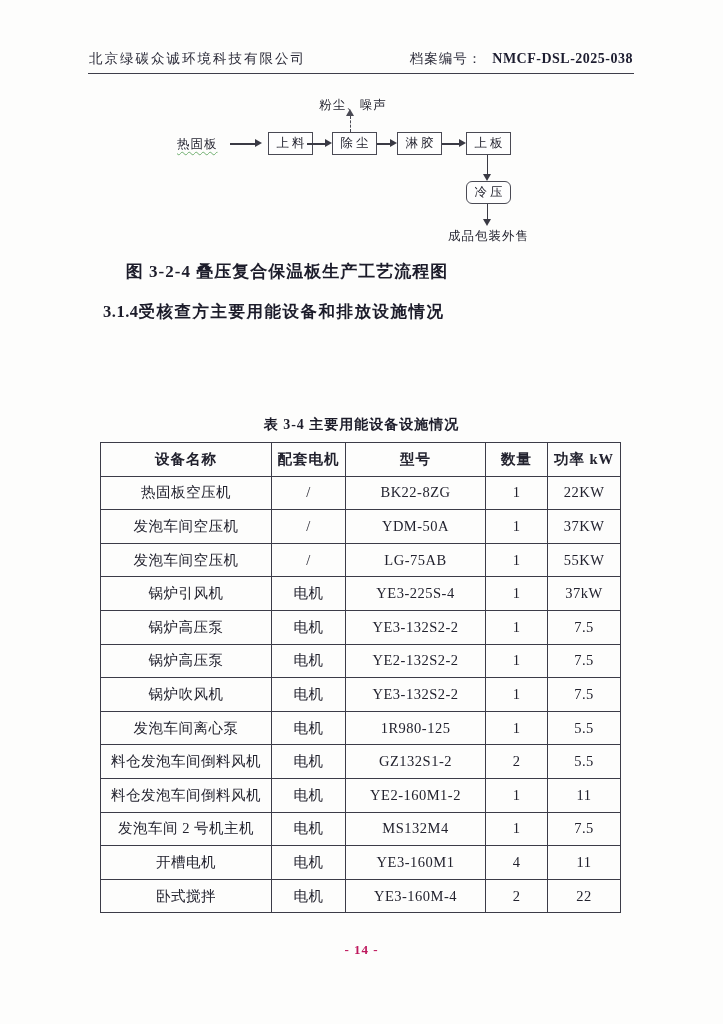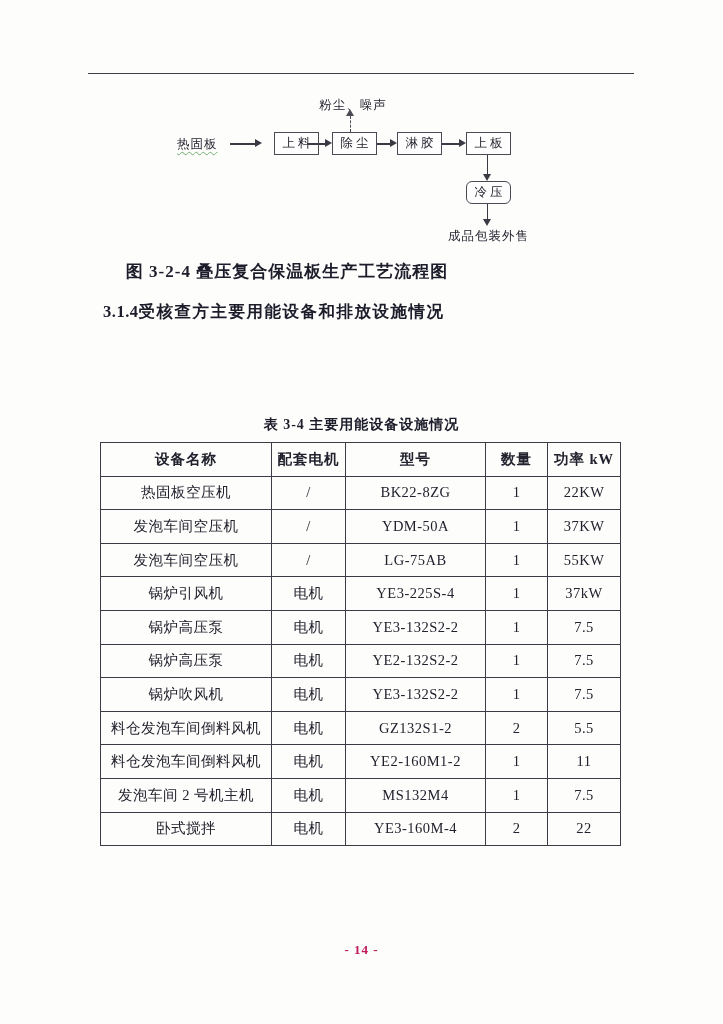--- a/index.html
+++ b/index.html
@@ -63,34 +63,41 @@
   table.equip{border:1.5px solid #34343e;}
 
   
   .pagenum{position:absolute;top:942px;left:0;width:723px;text-align:center;font-size:13px;letter-spacing:1px;color:#be185d;font-weight:bold;}
 </style>
 </head>
 <body>
 
 <div class="page">
 
+  <div class="hdr">
+    <span class="hdr-company">北京绿碳众诚环境科技有限公司</span>
+    <span class="hdr-right">
+      <span class="hdr-label">档案编号：</span>
+      <span class="hdr-number">NMCF-DSL-2025-038</span>
+    </span>
+  </div>
   <div class="hdr-rule"></div>
 
   <div class="flow">
 
     <div class="flabel" style="top:2px;left:315px;width:76px;text-align:center;">粉尘、噪声</div>
     <div class="ah-up" style="top:14px;left:346px;"></div>
     <div class="aline-v-dashed" style="top:21px;left:349.5px;height:16px;"></div>
 
     <div class="flabel squiggle" style="top:41px;left:177px;">热固板</div>
 
     <div class="aline-h" style="top:48px;left:230px;width:25px;"></div>
     <div class="ah-right" style="top:44px;left:255px;"></div>
 
-    <div class="fbox" style="top:37px;left:274px;">上 料</div>
+    <div class="fbox" style="top:37px;left:268px;">上 料</div>
 
     <div class="aline-h" style="top:48px;left:307px;width:18px;"></div>
     <div class="ah-right" style="top:44px;left:325px;"></div>
 
     <div class="fbox" style="top:37px;left:332px;">除 尘</div>
 
     <div class="aline-h" style="top:48px;left:377px;width:13px;"></div>
     <div class="ah-right" style="top:44px;left:390px;"></div>
 
     <div class="fbox" style="top:37px;left:397px;">淋 胶</div>
@@ -181,20 +188,27 @@
           <td>7.5</td>
         </tr>
         <tr>
           <td>锅炉吹风机</td>
           <td>电机</td>
           <td>YE3-132S2-2</td>
           <td>1</td>
           <td>7.5</td>
         </tr>
         <tr>
+          <td>发泡车间离心泵</td>
+          <td>电机</td>
+          <td>1R980-125</td>
+          <td>1</td>
+          <td>5.5</td>
+        </tr>
+        <tr>
           <td>料仓发泡车间倒料风机</td>
           <td>电机</td>
           <td>GZ132S1-2</td>
           <td>2</td>
           <td>5.5</td>
         </tr>
         <tr>
           <td>料仓发泡车间倒料风机</td>
           <td>电机</td>
           <td>YE2-160M1-2</td>
@@ -202,20 +216,27 @@
           <td>11</td>
         </tr>
         <tr>
           <td>发泡车间 2 号机主机</td>
           <td>电机</td>
           <td>MS132M4</td>
           <td>1</td>
           <td>7.5</td>
         </tr>
         <tr>
+          <td>开槽电机</td>
+          <td>电机</td>
+          <td>YE3-160M1</td>
+          <td>4</td>
+          <td>11</td>
+        </tr>
+        <tr>
           <td>卧式搅拌</td>
           <td>电机</td>
           <td>YE3-160M-4</td>
           <td>2</td>
           <td>22</td>
         </tr>
       </tbody>
   </table>
 
   <div class="pagenum">- 14 -</div>

